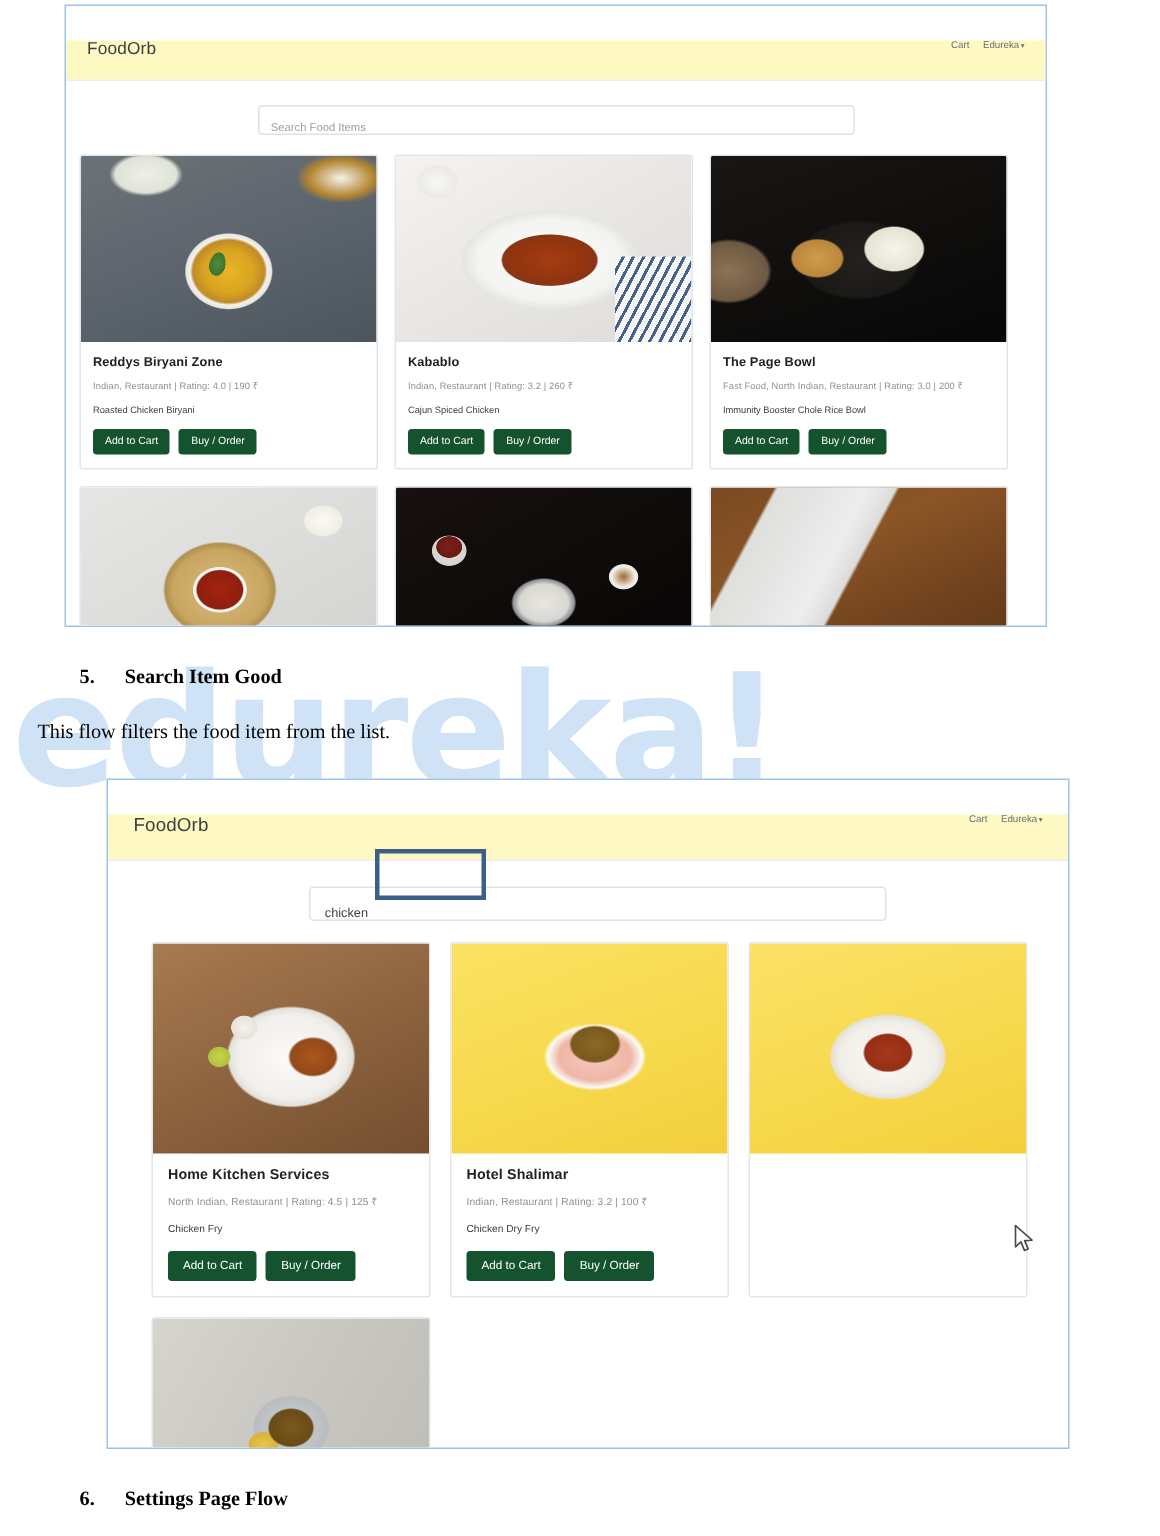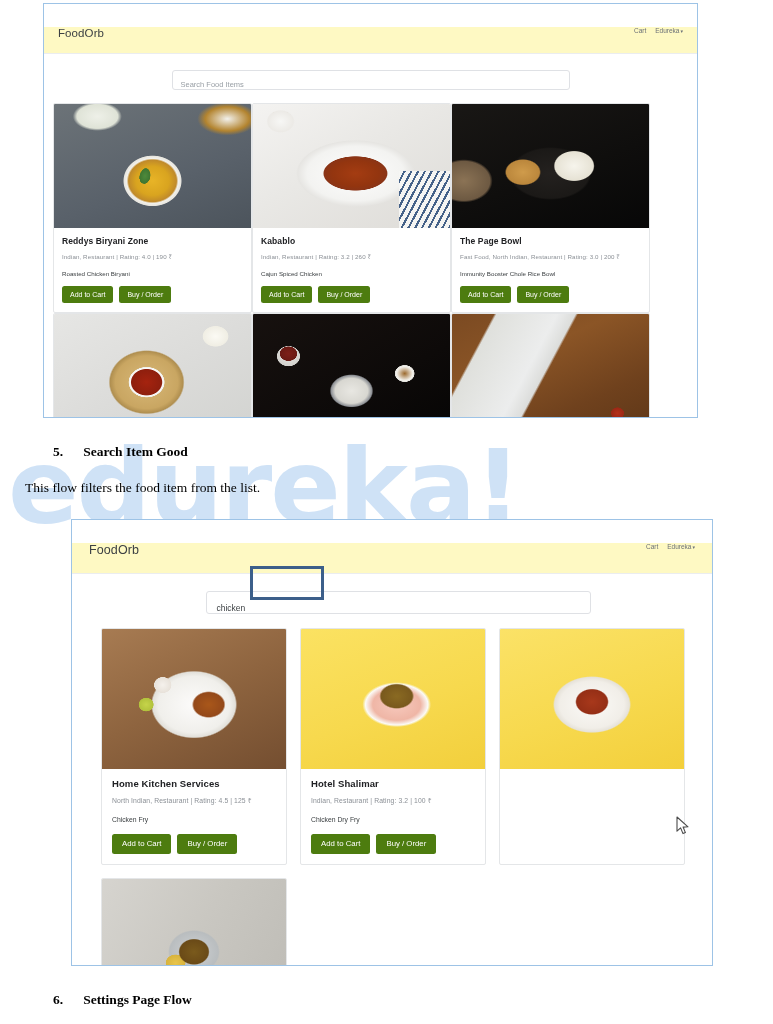--- a/index.html
+++ b/index.html
@@ -110,20 +110,21 @@
     width: 385px;
     height: 23px;
     font-size: 8.5px;
     padding-left: 10px;
     margin-left: 12px;
   }
 
   
   .grid {
     display: flex;
+    gap: 11px;
     padding: 13px 10px 0 10px;
     box-sizing: border-box;
     flex-wrap: wrap;
   }
   #frame-top .grid { padding-left: 9px; }
   #frame-bottom .grid {
     padding: 14px 0 0 29px;
     gap: 13px;
   }
 
@@ -168,21 +169,21 @@
 
   .card-desc {
     font-size: 6.2px;
     color: #3c4043;
     margin-bottom: 9px;
   }
   #frame-bottom .card-desc { font-size: 6.8px; margin-bottom: 11px; }
 
   .btn-row { display: flex; gap: 6px; }
   .btn {
-    background: #4d7c0f;
+    background: #14532d;
     color: #fff;
     font-size: 7px;
     border: none;
     border-radius: 2.5px;
     padding: 5px 8px;
     font-family: "Liberation Sans", sans-serif;
     cursor: pointer;
     line-height: 1;
     white-space: nowrap;
   }

